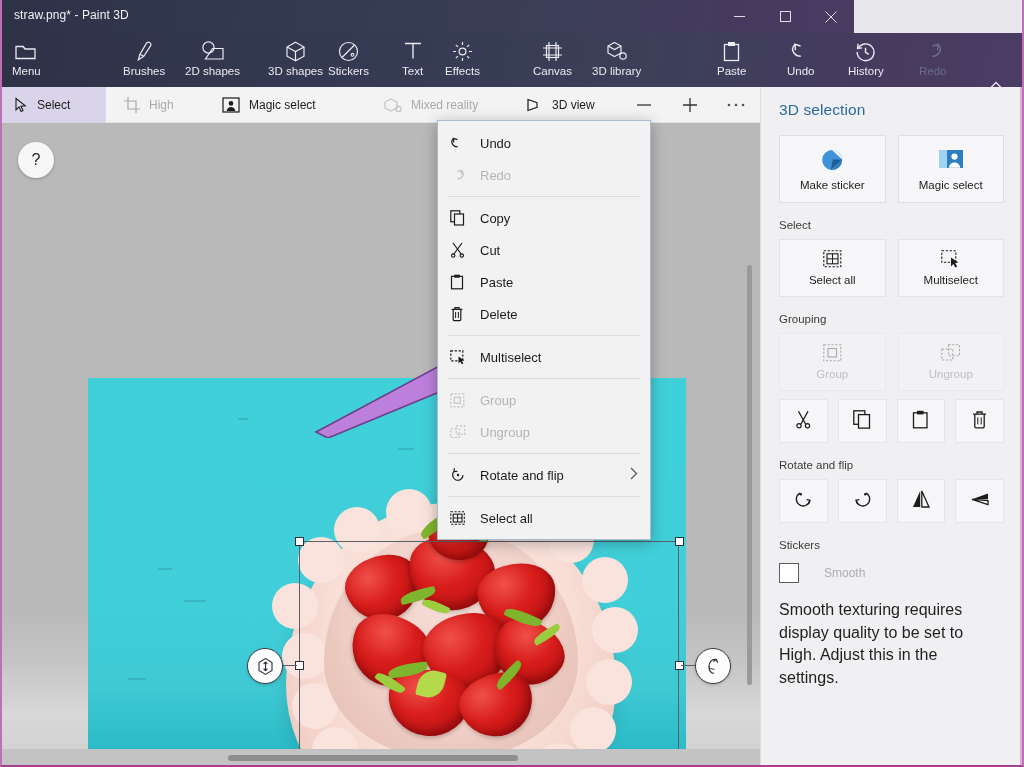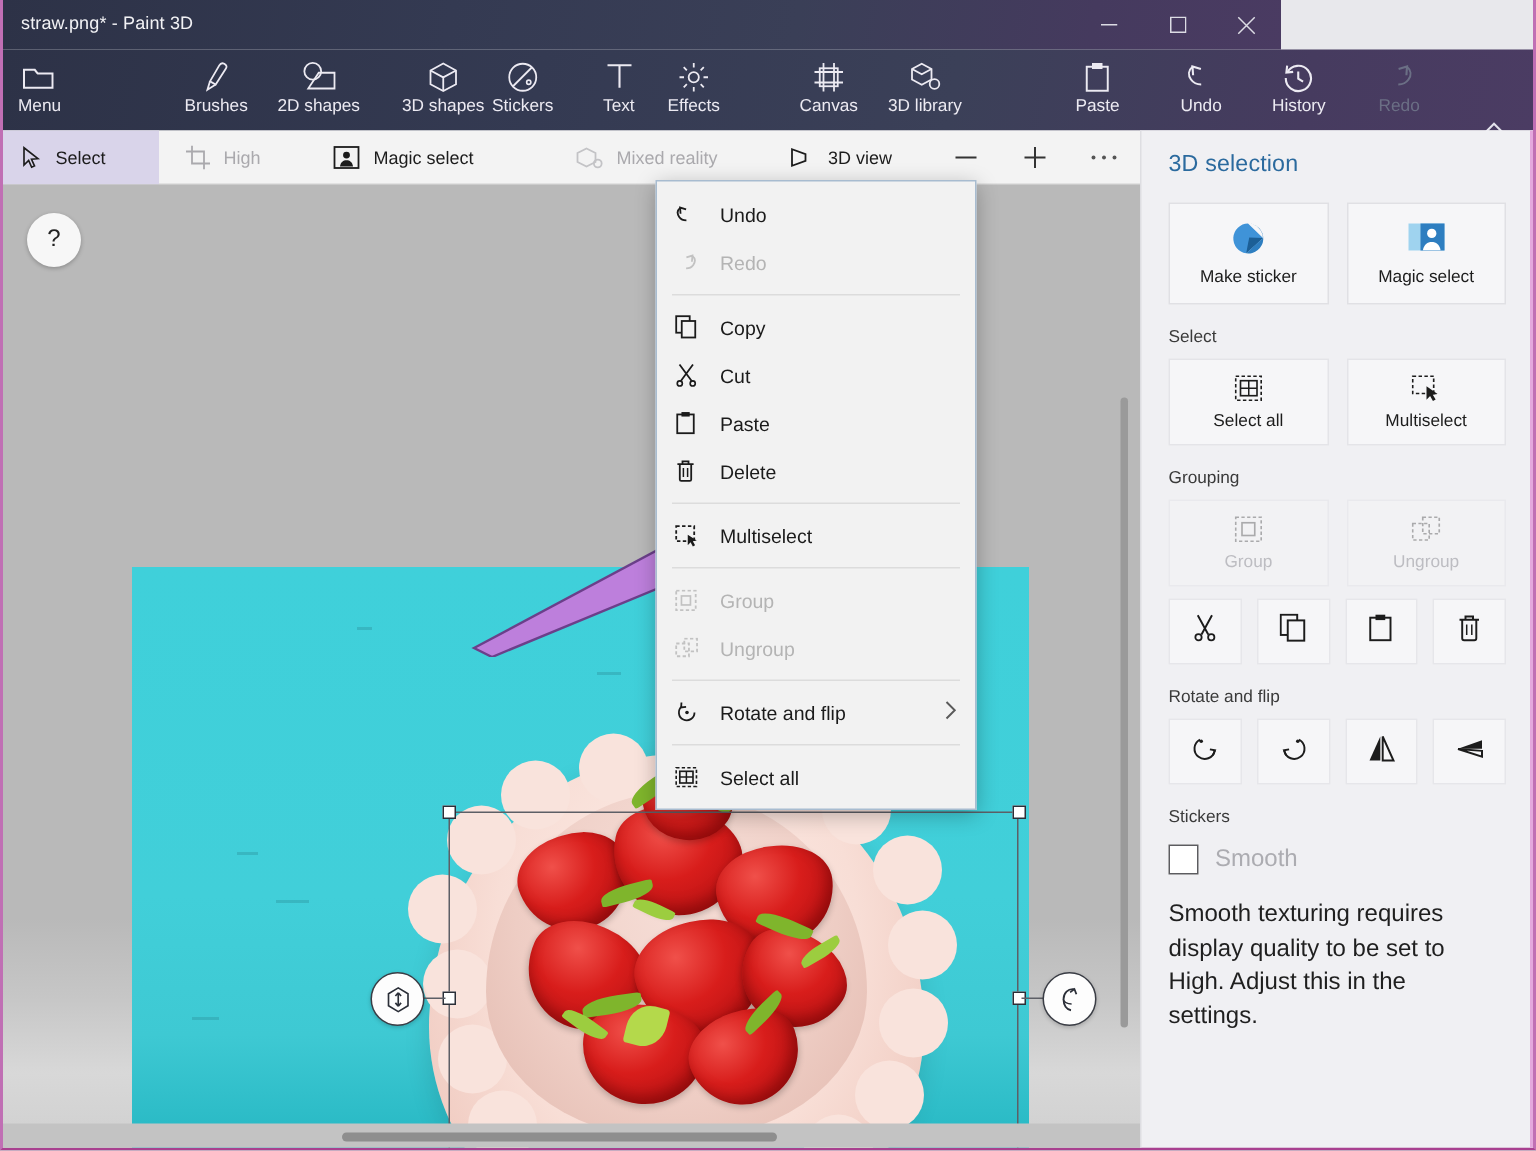--- a/index.html
+++ b/index.html
@@ -138,21 +138,21 @@
   .sq-card { flex:1; height:58px; background:#f6f6f8; border:1px solid #e4e4e8;
              display:flex; flex-direction:column; align-items:center; justify-content:center;
              gap:4px; font-size:11.5px; color:#1c1c1c; }
   .sq-card.disabled { color:#bdbdc2; border-style:solid; border-color:#e9e9ed; background:#f2f2f4; }
   .sq-card.disabled svg { opacity:.33; }
   .icon-row { display:flex; gap:10px; padding:8px 18px 0 18px; }
   .icon-card { width:54px; height:44px; background:#f6f6f8; border:1px solid #e6e6ea;
                display:flex; align-items:center; justify-content:center; }
   .chk-row { display:flex; align-items:center; gap:11px; padding:12px 18px 0 18px; }
   .chk { width:20px; height:20px; background:#fff; border:1px solid #5c5c60; }
-  .chk-lb { font-size:16px; color:#acacb1; }
+  .chk-lb { font-size:12px; color:#acacb1;margin-left:14px; }
   .rp-note { font-size:16px; color:#1f1f1f; line-height:1.42; padding:16px 22px 0 18px; }
   .rp-edge { position:absolute; right:0; top:0; width:2px; height:680px; background:#e4a8dd; }
 </style>
 </head>
 <body>
 
 <div id="app">
 
   <div class="titlebar">
     <div class="title-text">straw.png* - Paint 3D</div>

